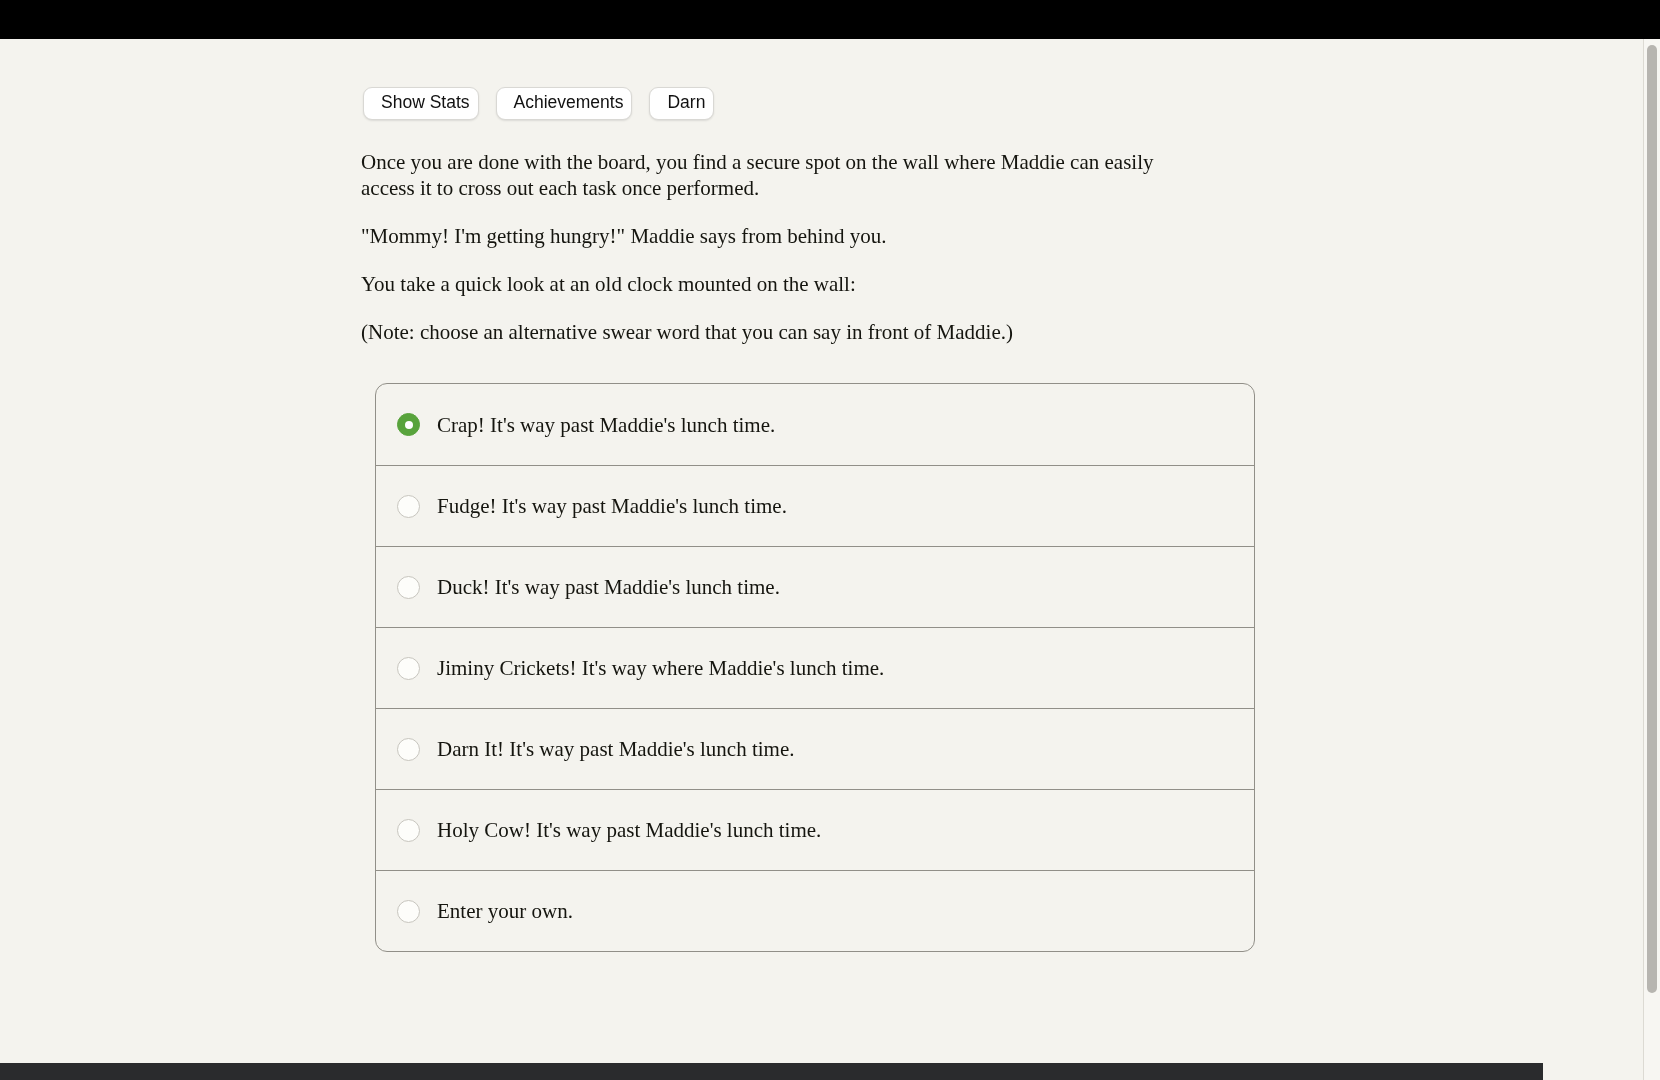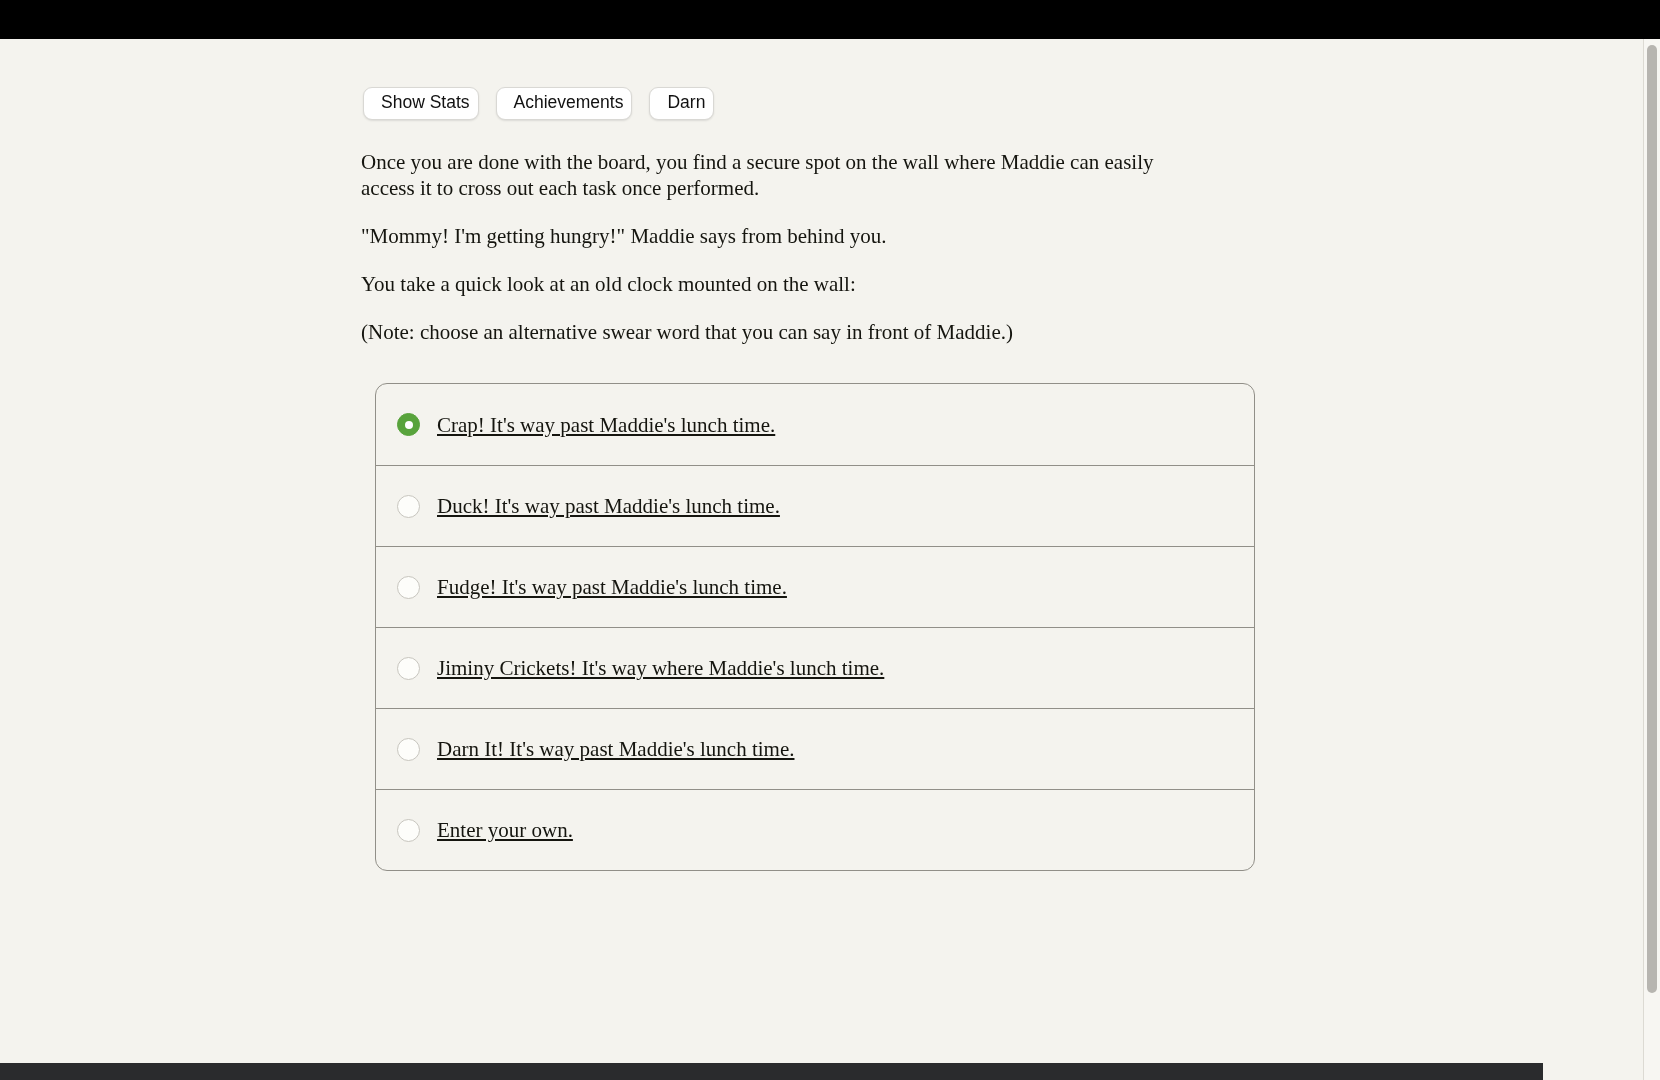--- a/index.html
+++ b/index.html
@@ -76,21 +76,20 @@
     border-radius:12px;
     background:var(--bg);
     overflow:hidden;
   }
   .choice-row{
     display:flex;align-items:center;
     height:81px;
     padding-left:21px;
     border-top:1px solid var(--box-border);
     cursor:pointer;
-    text-decoration:underline;
   }
   .choice-row:first-child{border-top:none;}
   .radio{
     width:23px;height:23px;flex:0 0 auto;
     border-radius:50%;
     background:#fdfdfa;
     border:1.5px solid #c7c5be;
     margin-right:17px;
     position:relative;
   }
@@ -129,33 +128,37 @@
     <p class="note">(Note: choose an alternative swear word that you can say in front of Maddie.)</p>
   </div>
 
   <div class="choices">
     <div class="choice-row">
       <span class="radio selected"></span>
       <span class="choice-label">Crap! It's way past Maddie's lunch time.</span>
     </div>
     <div class="choice-row">
       <span class="radio"></span>
-      <span class="choice-label">Duck! It's way past Maddie's lunch time.</span>
+      <span class="choice-label">Fudge! It's way past Maddie's lunch time.</span>
     </div>
     <div class="choice-row">
       <span class="radio"></span>
-      <span class="choice-label">Fudge! It's way past Maddie's lunch time.</span>
+      <span class="choice-label">Duck! It's way past Maddie's lunch time.</span>
     </div>
     <div class="choice-row">
       <span class="radio"></span>
       <span class="choice-label">Jiminy Crickets! It's way where Maddie's lunch time.</span>
     </div>
     <div class="choice-row">
       <span class="radio"></span>
       <span class="choice-label">Darn It! It's way past Maddie's lunch time.</span>
+    </div>
+    <div class="choice-row">
+      <span class="radio"></span>
+      <span class="choice-label">Holy Cow! It's way past Maddie's lunch time.</span>
     </div>
     <div class="choice-row">
       <span class="radio"></span>
       <span class="choice-label">Enter your own.</span>
     </div>
   </div>
 
 </div>
 
 <div class="scrollbar">

